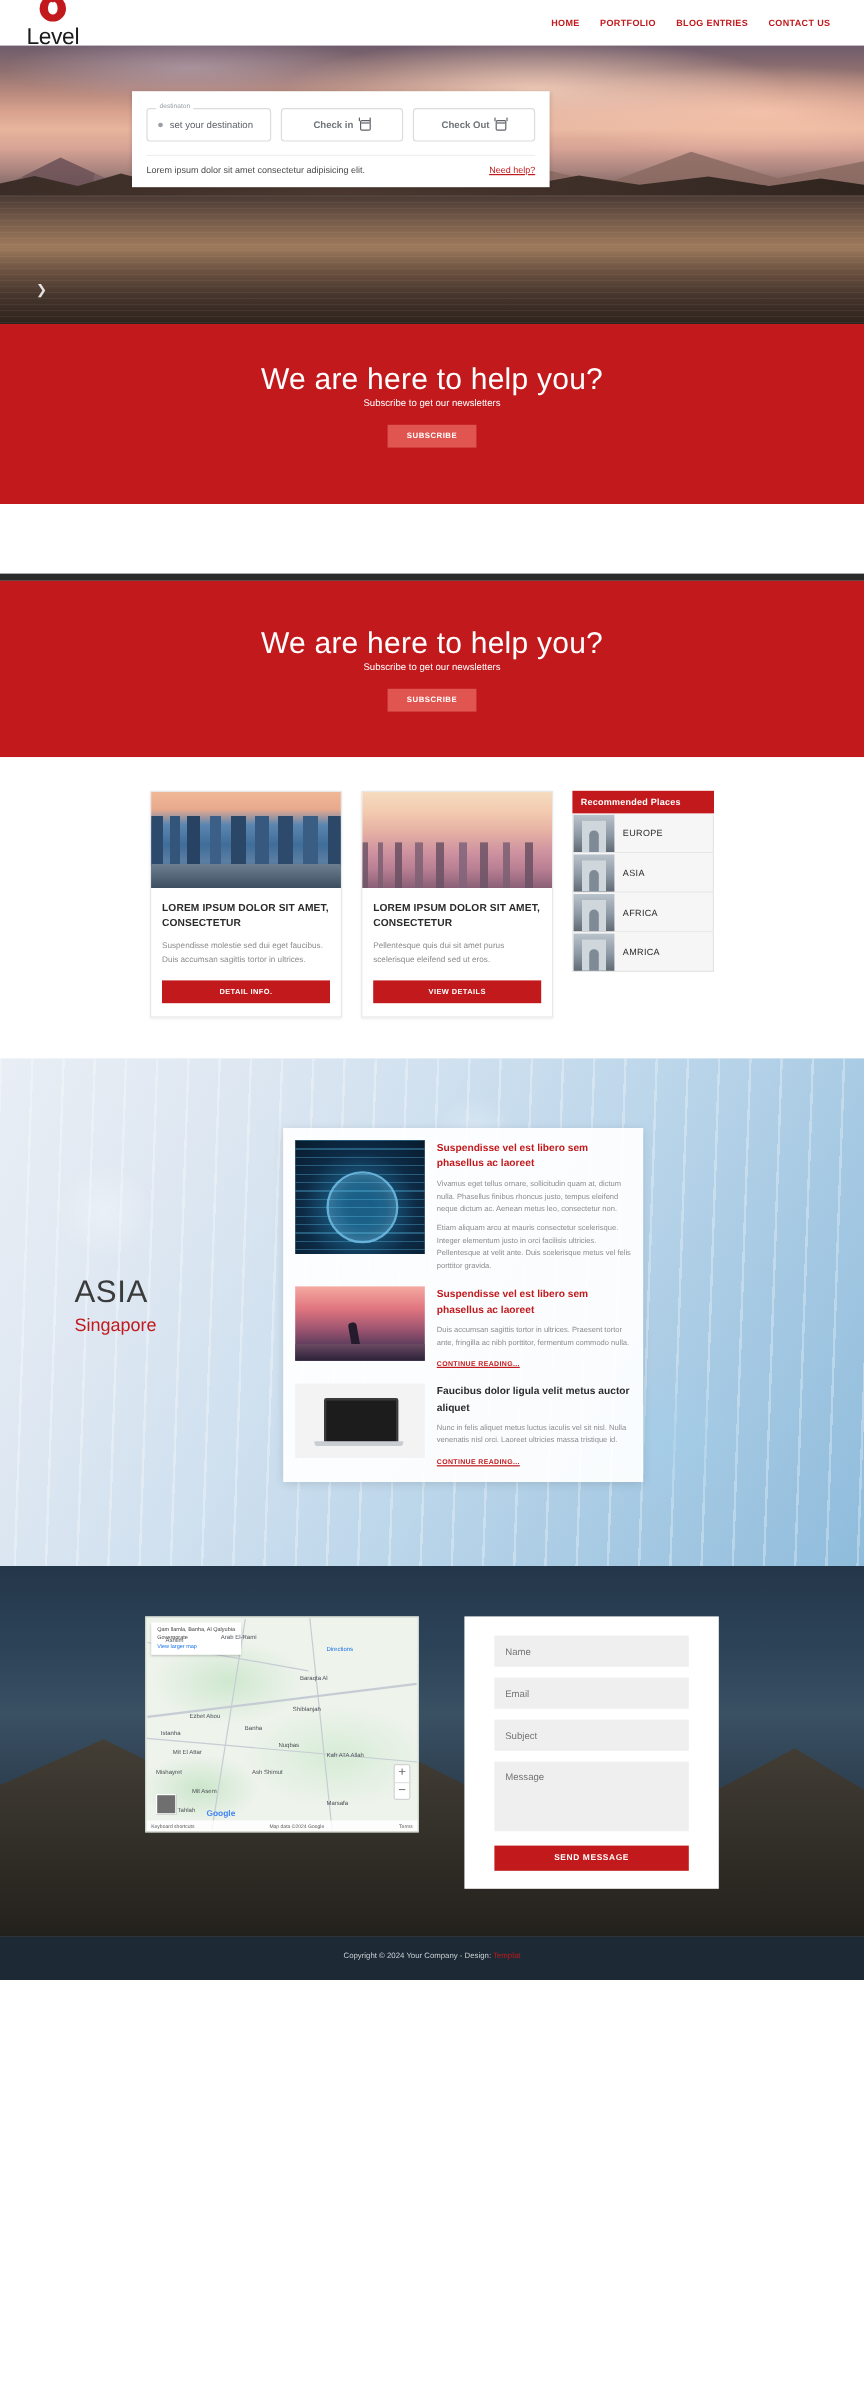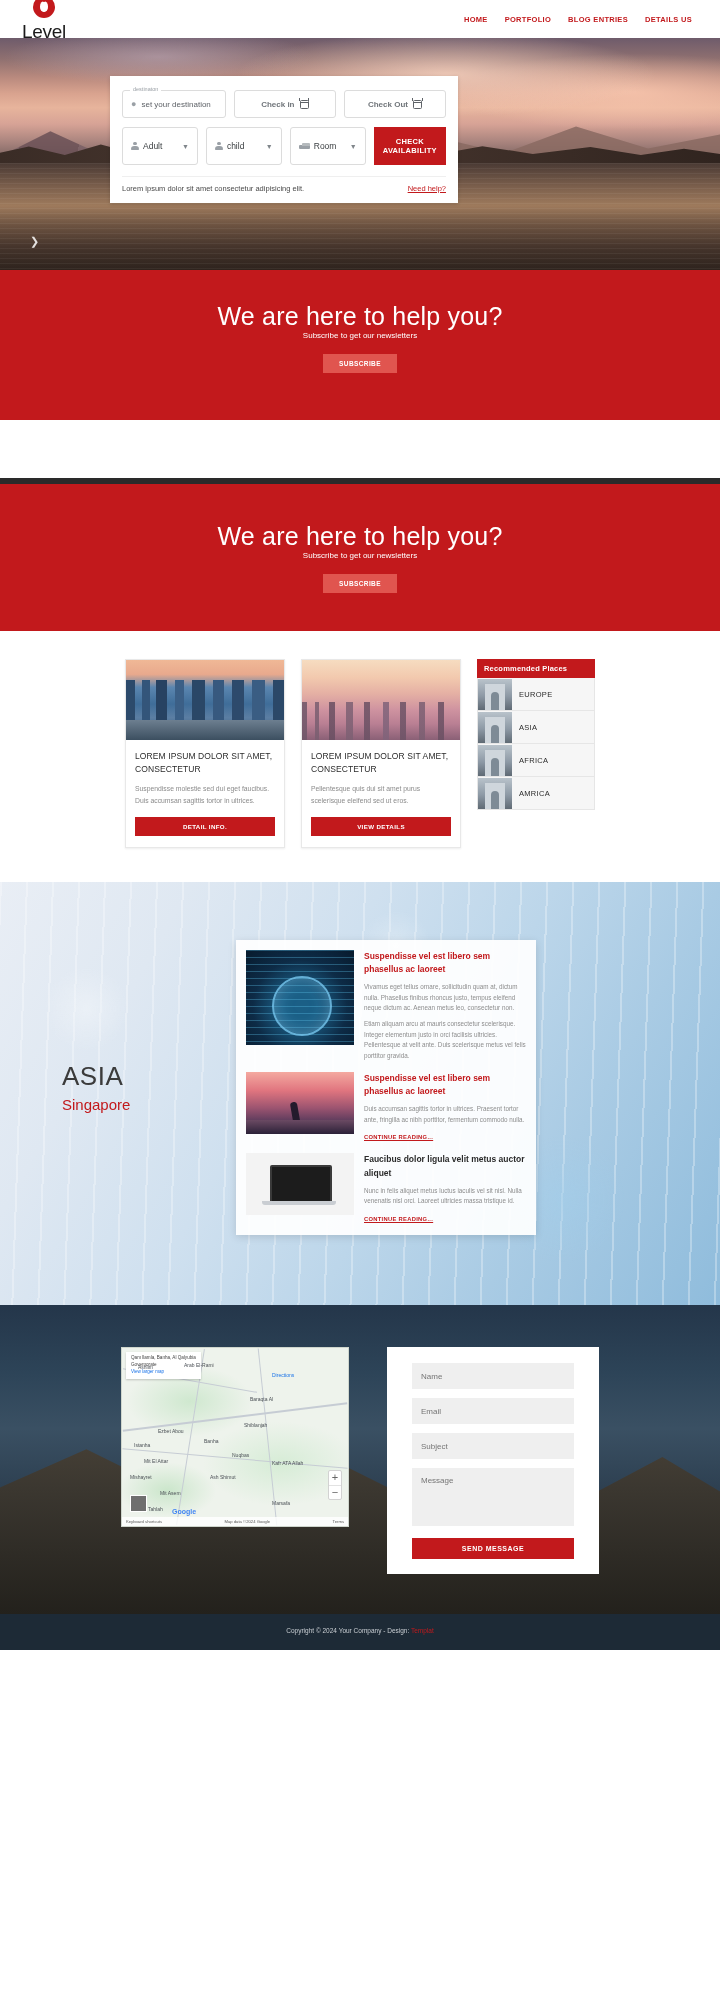--- a/index.html
+++ b/index.html
@@ -215,21 +215,21 @@
     content:""; position:absolute; left:0; right:0; bottom:0; height:38px;
     background: linear-gradient(90deg,#6e5668 0 3%, transparent 3% 8%, #7a5e70 8% 11%,
       transparent 11% 17%, #694f62 17% 21%, transparent 21% 28%, #7d6073 28% 32%,
       transparent 32% 39%, #6b5164 39% 43%, transparent 43% 51%, #80637a 51% 55%,
       transparent 55% 62%, #6d5366 62% 66%, transparent 66% 74%, #7b5f72 74% 78%,
       transparent 78% 86%, #6a5063 86% 90%, transparent 90% 100%);
     opacity:.85;
   }
   .card-body { padding: 10px 9px 11px; }
   .card-title {
-    font-size: 8.5px; font-weight: normal; color: #2b2b2b; line-height: 1.55;
+    font-size: 8.5px; font-weight: bold; color: #2b2b2b; line-height: 1.55;
     letter-spacing: .1px;
   }
   .card-desc { font-size: 6.8px; color: #8b8b8b; line-height: 1.65; margin-top: 7px; }
   .card-btn {
     display: block; width: 100%; margin-top: 11px; background: #c2191c; color: #fff;
     border: 0; padding: 6px 0; font-size: 6.2px; font-weight: bold; letter-spacing: .35px;
     font-family: inherit; cursor: pointer;
   }
 
   
@@ -430,21 +430,21 @@
 
 <header class="site-header">
   <div class="brand">
     <span class="brand-mark"></span>
     <span class="brand-text">Level</span>
   </div>
   <nav class="main-nav">
     <a class="nav-link" href="#">HOME</a>
     <a class="nav-link" href="#">PORTFOLIO</a>
     <a class="nav-link" href="#">BLOG ENTRIES</a>
-    <a class="nav-link" href="#">DETAILS US</a>
+    <a class="nav-link" href="#">CONTACT US</a>
   </nav>
 </header>
 
 <section class="hero">
   <div class="hero-sky"></div>
   <div class="hero-mtn"></div>
   <div class="hero-trees"></div>
   <div class="hero-water"></div>
   <span class="hero-arrow">❯</span>
 
@@ -458,38 +458,20 @@
       <div class="field ci">
         <span class="ph">Check in</span>
         <span class="icon-cal"></span>
       </div>
       <div class="field co">
         <span class="ph">Check Out</span>
         <span class="icon-cal"></span>
       </div>
     </div>
 
-    <div class="b-row">
-      <div class="sel">
-        <span class="icon-person"></span>
-        <span>Adult</span>
-        <span class="caret">▼</span>
-      </div>
-      <div class="sel">
-        <span class="icon-person"></span>
-        <span>child</span>
-        <span class="caret">▼</span>
-      </div>
-      <div class="sel">
-        <span class="icon-bed"></span>
-        <span>Room</span>
-        <span class="caret">▼</span>
-      </div>
-      <button class="check-btn">CHECK AVAILABILITY</button>
-    </div>
 
     <div class="b-foot">
       <span class="lorem">Lorem ipsum dolor sit amet consectetur adipisicing elit.</span>
       <a class="help" href="#">Need help?</a>
     </div>
   </div>
 </section>
 
 <section class="cta cta-band-1">
   <h2>We are here to help you?</h2>

